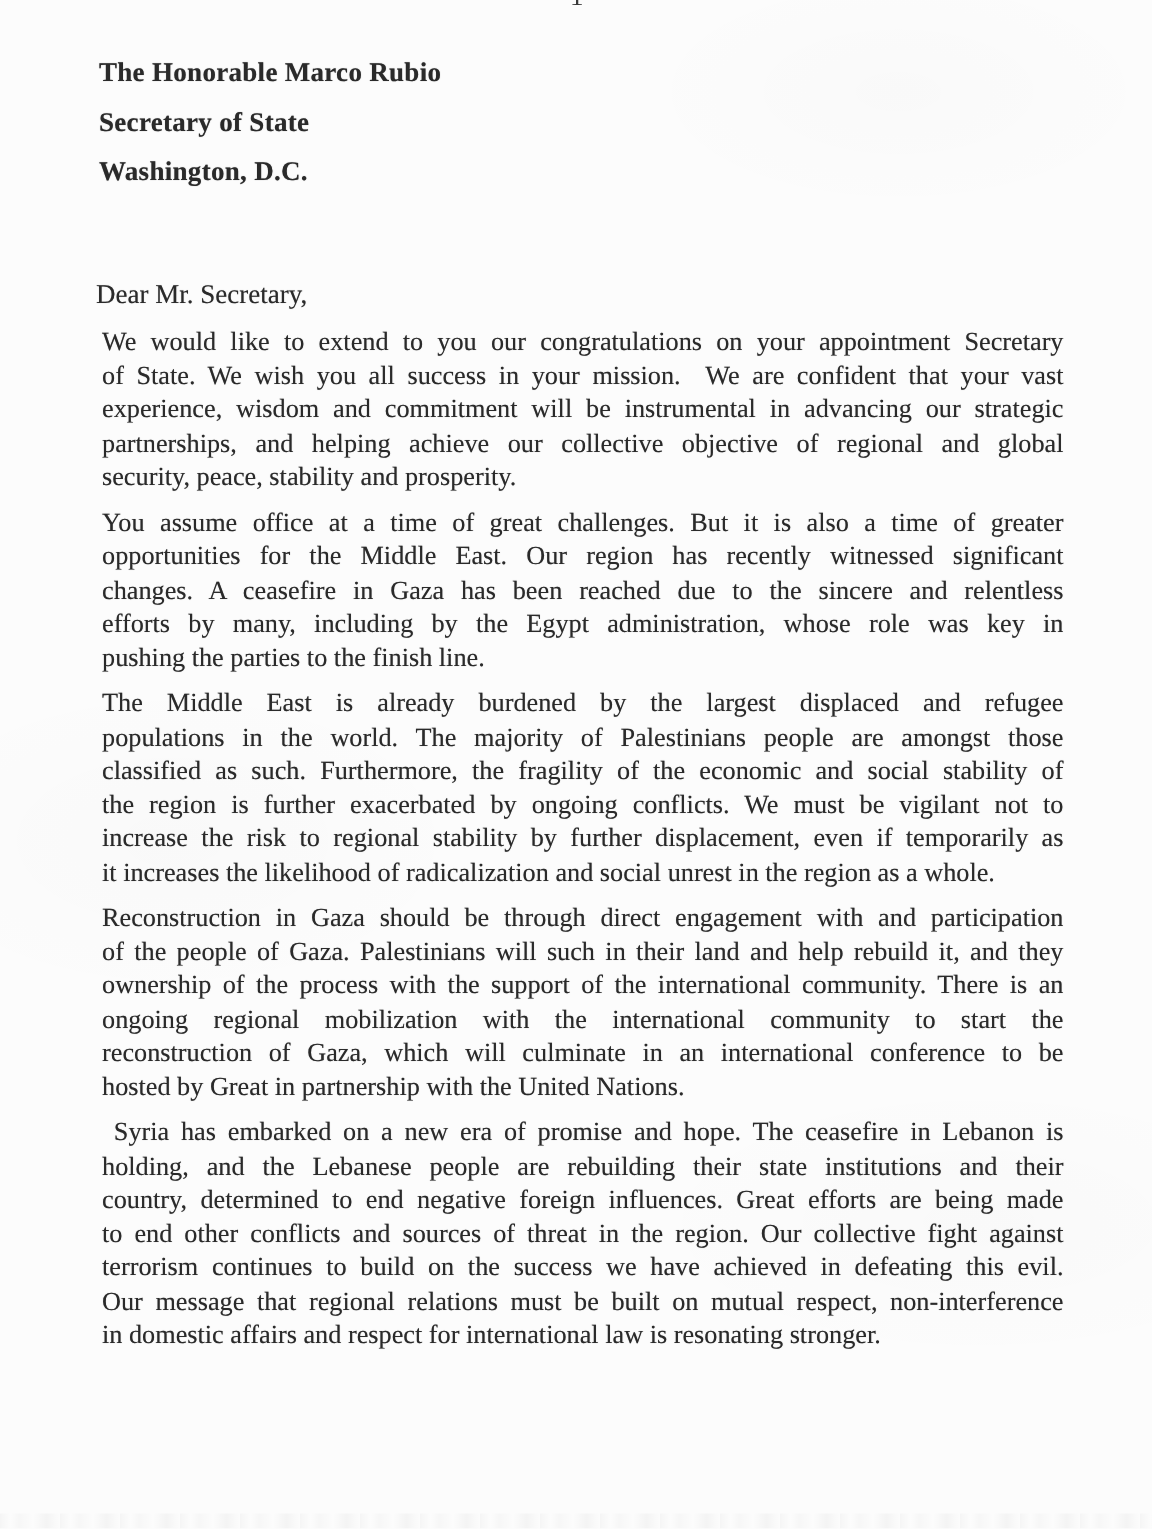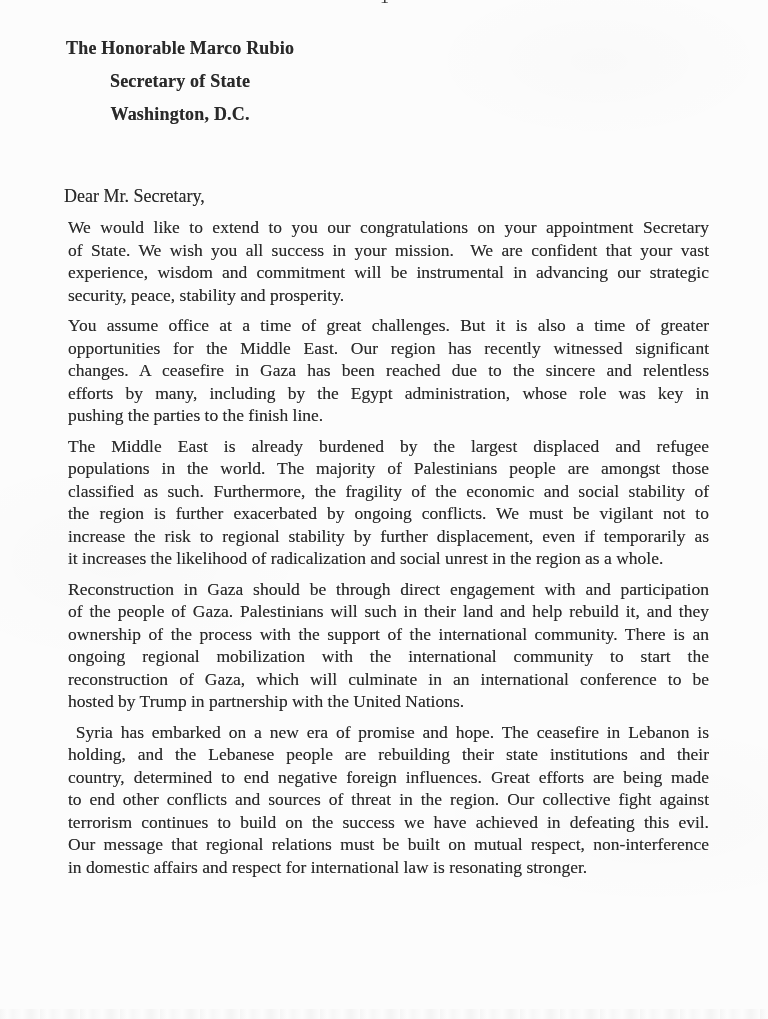--- a/index.html
+++ b/index.html
@@ -52,21 +52,20 @@
     position: absolute;
     left: 66px;
     top: 32px;
     font-weight: bold;
     font-size: 18px;
     letter-spacing: 0.2px;
   }
   .recipient .rline {
     line-height: 33px;
     text-shadow: 0 0 0.6px rgba(40,40,40,0.55);
-    text-align: center;
   }
   .salutation {
     position: absolute;
     left: 64px;
     top: 186px;
     font-size: 18px;
     text-shadow: 0 0 0.5px rgba(40,40,40,0.5);
   }
   .letter-body {
     position: absolute;
@@ -104,20 +103,21 @@
       <div class="rline">Washington, D.C.</div>
     </div>
 
   <div class="salutation">Dear Mr. Secretary,</div>
 
   <div class="letter-body">
       <div class="para">
         <div class="line">We would like to extend to you our congratulations on your appointment Secretary</div>
         <div class="line">of State. We wish you all success in your mission.&nbsp; We are confident that your vast</div>
         <div class="line">experience, wisdom and commitment will be instrumental in advancing our strategic</div>
+        <div class="line">partnerships, and helping achieve our collective objective of regional and global</div>
         <div class="line last">security, peace, stability and prosperity.</div>
       </div>
       <div class="para">
         <div class="line">You assume office at a time of great challenges. But it is also a time of greater</div>
         <div class="line">opportunities for the Middle East. Our region has recently witnessed significant</div>
         <div class="line">changes. A ceasefire in Gaza has been reached due to the sincere and relentless</div>
         <div class="line">efforts by many, including by the Egypt administration, whose role was key in</div>
         <div class="line last">pushing the parties to the finish line.</div>
       </div>
       <div class="para">
@@ -127,21 +127,21 @@
         <div class="line">the region is further exacerbated by ongoing conflicts. We must be vigilant not to</div>
         <div class="line">increase the risk to regional stability by further displacement, even if temporarily as</div>
         <div class="line last">it increases the likelihood of radicalization and social unrest in the region as a whole.</div>
       </div>
       <div class="para">
         <div class="line">Reconstruction in Gaza should be through direct engagement with and participation</div>
         <div class="line">of the people of Gaza. Palestinians will such in their land and help rebuild it, and they</div>
         <div class="line">ownership of the process with the support of the international community. There is an</div>
         <div class="line">ongoing regional mobilization with the international community to start the</div>
         <div class="line">reconstruction of Gaza, which will culminate in an international conference to be</div>
-        <div class="line last">hosted by Trump in partnership with the United Nations.</div>
+        <div class="line last">hosted by Great in partnership with the United Nations.</div>
       </div>
       <div class="para">
         <div class="line">&nbsp;Syria has embarked on a new era of promise and hope. The ceasefire in Lebanon is</div>
         <div class="line">holding, and the Lebanese people are rebuilding their state institutions and their</div>
         <div class="line">country, determined to end negative foreign influences. Great efforts are being made</div>
         <div class="line">to end other conflicts and sources of threat in the region. Our collective fight against</div>
         <div class="line">terrorism continues to build on the success we have achieved in defeating this evil.</div>
         <div class="line">Our message that regional relations must be built on mutual respect, non-interference</div>
         <div class="line last">in domestic affairs and respect for international law is resonating stronger.</div>
       </div>

